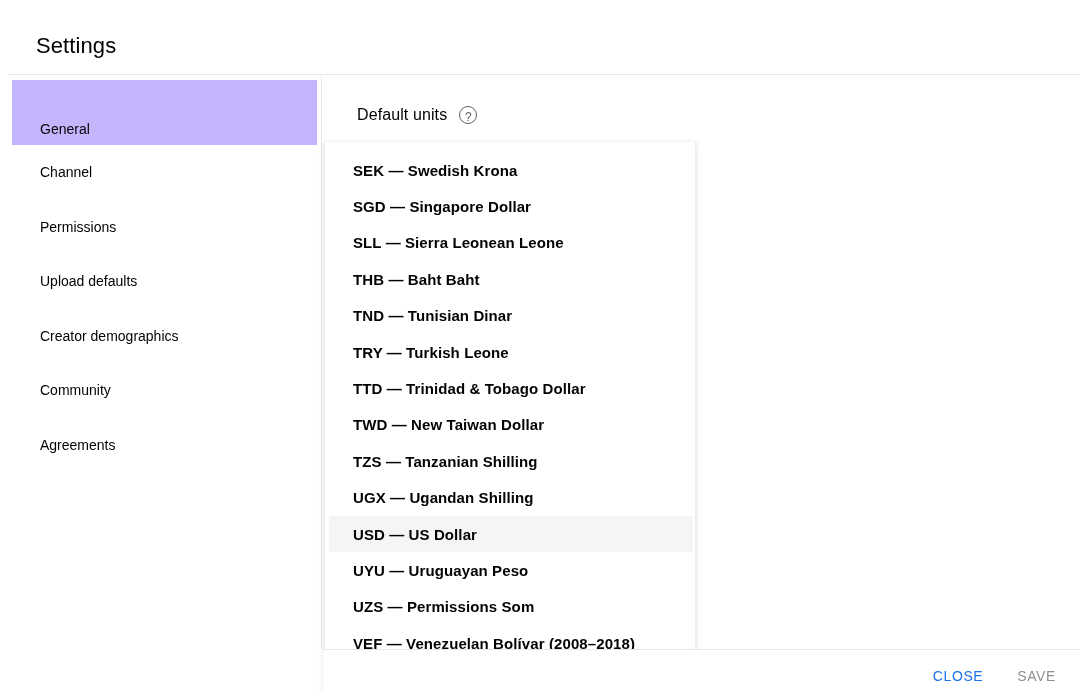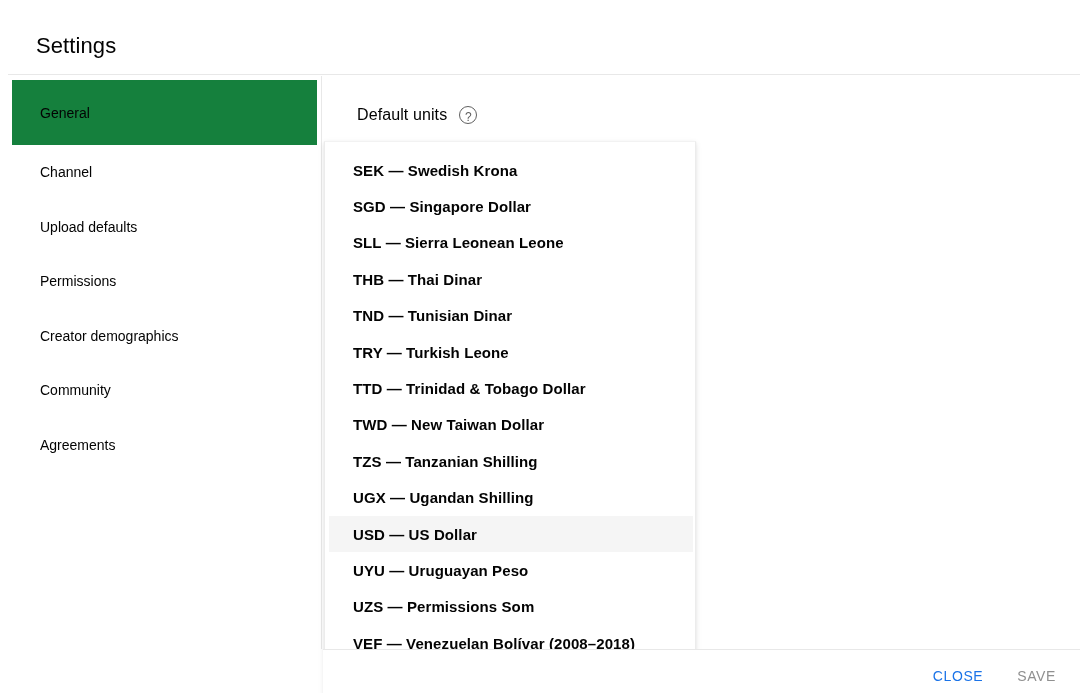--- a/index.html
+++ b/index.html
@@ -56,21 +56,22 @@
     align-items: center;
     padding-left: 24px;
     font-size: 14px;
     color: #030303;
     font-weight: 500;
     cursor: pointer;
     background: transparent;
   }
   .sidebar-item.first { height: 65px; }
   .sidebar-item.selected {
-    background: #15803d;
+    background: #c4b5fd;
+    align-items: flex-end;
   }
 
   
   .content {
     position: absolute;
     left: 315px;
     top: 68px;
     width: 765px;
     height: 573px;
     background: #ffffff;
@@ -203,24 +204,24 @@
   </div>
 
   <nav class="sidebar">
     <div class="sidebar-item first selected">
       <span>General</span>
     </div>
     <div class="sidebar-item">
       <span>Channel</span>
     </div>
     <div class="sidebar-item">
+      <span>Permissions</span>
+    </div>
+    <div class="sidebar-item">
       <span>Upload defaults</span>
-    </div>
-    <div class="sidebar-item">
-      <span>Permissions</span>
     </div>
     <div class="sidebar-item">
       <span>Creator demographics</span>
     </div>
     <div class="sidebar-item">
       <span>Community</span>
     </div>
     <div class="sidebar-item">
       <span>Agreements</span>
     </div>
@@ -231,21 +232,21 @@
       <span class="section-title">Default units</span>
       <span class="help-icon">?</span>
     </div>
   </section>
 
   <div class="dropdown">
     <div class="dropdown-list">
       <div class="dropdown-item">SEK — Swedish Krona</div>
       <div class="dropdown-item">SGD — Singapore Dollar</div>
       <div class="dropdown-item">SLL — Sierra Leonean Leone</div>
-      <div class="dropdown-item">THB — Thai Dinar</div>
+      <div class="dropdown-item">THB — Baht Baht</div>
       <div class="dropdown-item">TND — Tunisian Dinar</div>
       <div class="dropdown-item">TRY — Turkish Leone</div>
       <div class="dropdown-item">TTD — Trinidad &amp; Tobago Dollar</div>
       <div class="dropdown-item">TWD — New Taiwan Dollar</div>
       <div class="dropdown-item">TZS — Tanzanian Shilling</div>
       <div class="dropdown-item">UGX — Ugandan Shilling</div>
       <div class="dropdown-item selected">USD — US Dollar</div>
       <div class="dropdown-item">UYU — Uruguayan Peso</div>
       <div class="dropdown-item">UZS — Permissions Som</div>
       <div class="dropdown-item">VEF — Venezuelan Bolívar (2008–2018)</div>

